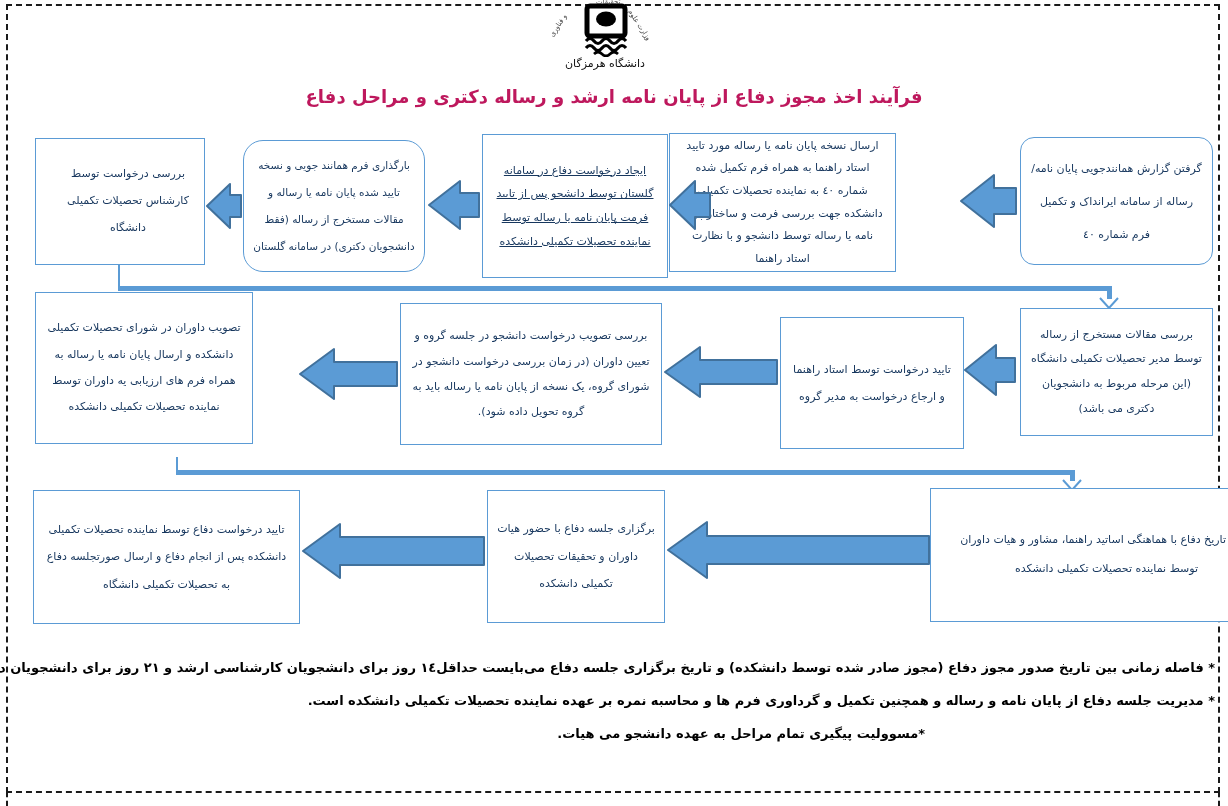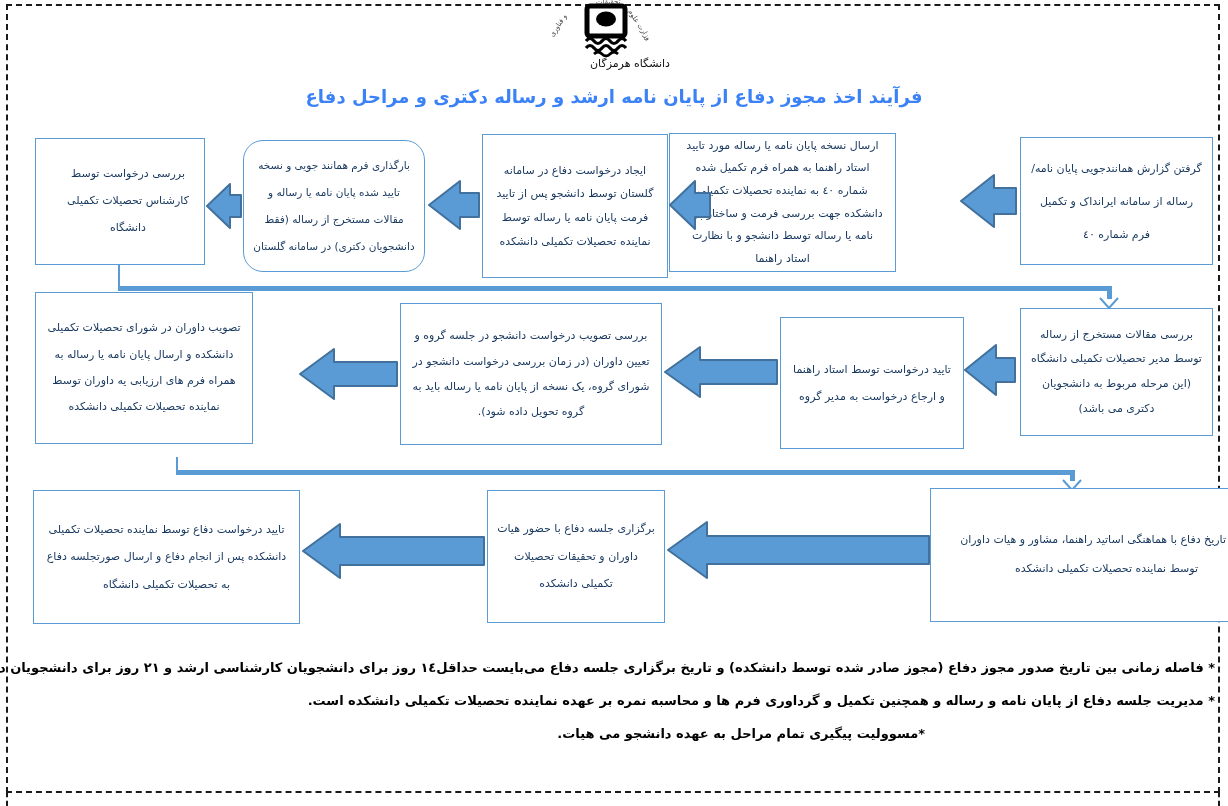--- a/index.html
+++ b/index.html
@@ -7,24 +7,24 @@
     width:1228px;height:806px;background:#ffffff;position:relative;overflow:hidden;
     font-family:"DejaVu Sans", sans-serif;
   }
   .frame{
     position:absolute;left:6px;top:4px;width:1214px;height:789px;
     border:2px dashed #1a1a1a;box-sizing:border-box;pointer-events:none;
   }
   .frame-tail{position:absolute;width:0;height:14px;border-left:2px dashed #1a1a1a;top:792px;}
   .title{
     position:absolute;left:0;top:86px;width:100%;text-align:center;direction:rtl;
-    font-weight:bold;font-size:18px;color:#3b82f6;letter-spacing:0;
+    font-weight:bold;font-size:18px;color:#be185d;letter-spacing:0;
   }
   .uni-caption{
-    position:absolute;left:540px;top:57px;width:130px;
+    position:absolute;left:540px;top:57px;width:130px;text-align:center;
     font-size:11px;color:#111;direction:rtl;
   }
   .arc{position:absolute;font-size:7px;color:#444;direction:rtl;white-space:nowrap;}
   .box{
     position:absolute;box-sizing:border-box;border:1.6px solid #5b9bd5;background:#fff;
     color:#17375e;font-size:11px;display:flex;align-items:center;justify-content:center;
     text-align:center;direction:rtl;padding:4px 9px;
   }
   .arrow{position:absolute;line-height:0;}
   .conn{position:absolute;background:#5b9bd5;}
@@ -48,33 +48,33 @@
   <path d="M4,45 q4,-5 8,0 t8,0 t8,0 t8,0 t8,0" fill="none" stroke="#000" stroke-width="3.2"></path>
   <path d="M12,51 q4,-4 8,0 t8,0 t8,0" fill="none" stroke="#000" stroke-width="2.6"></path>
 </svg>
 <span class="arc" style="left:633px;top:8px;transform:rotate(57deg);transform-origin:left top;">وزارت علوم</span>
 <span class="arc" style="left:596px;top:-2px;">تحقیقات</span>
 <span class="arc" style="left:548px;top:34px;transform:rotate(-57deg);transform-origin:left top;">و فناوری</span>
 <div class="uni-caption">دانشگاه هرمزگان</div>
 
 <div class="title">فرآیند اخذ مجوز دفاع از پایان نامه ارشد و رساله دکتری و مراحل دفاع</div>
 
-<div class="box" style="left:1020px;top:137px;width:193px;height:128px;line-height:3.0;">گرفتن گزارش همانندجویی  پایان نامه/ رساله از سامانه ایرانداک و تکمیل فرم شماره ٤٠</div>
+<div class="box" style="left:1020px;top:137px;width:193px;height:128px;line-height:3.0;border-radius:14px;">گرفتن گزارش همانندجویی  پایان نامه/ رساله از سامانه ایرانداک و تکمیل فرم شماره ٤٠</div>
 <div class="arrow" style="left:960px;top:172px;">
   <svg width="57" height="58" viewBox="0 0 57 58">
       <polygon points="1,29 34,3 34,16 56,16 56,42 34,42 34,55" fill="#5b9bd5" stroke="#41719c" stroke-width="2" stroke-linejoin="round"></polygon>
     </svg>
 </div>
 <div class="box" style="left:669px;top:133px;width:227px;height:139px;line-height:2.05;">ارسال نسخه پایان نامه یا رساله مورد تایید استاد راهنما به همراه فرم تکمیل شده شماره ٤٠ به نماینده تحصیلات تکمیلی دانشکده جهت بررسی فرمت و ساختار پایان نامه یا رساله توسط دانشجو و با نظارت استاد راهنما</div>
 <div class="arrow" style="left:669px;top:178px;">
   <svg width="42" height="54" viewBox="0 0 42 54">
       <polygon points="1,27 26,3 26,15 41,15 41,39 26,39 26,51" fill="#5b9bd5" stroke="#41719c" stroke-width="2" stroke-linejoin="round"></polygon>
     </svg>
 </div>
-<div class="box" style="left:482px;top:134px;width:186px;height:144px;line-height:2.15;">ایجاد درخواست دفاع در سامانه گلستان توسط دانشجو پس از تایید فرمت پایان نامه یا رساله توسط نماینده تحصیلات تکمیلی دانشکده</div>
+<div class="box" style="left:482px;top:134px;width:186px;height:144px;line-height:2.15;text-decoration:underline;">ایجاد درخواست دفاع در سامانه گلستان توسط دانشجو پس از تایید فرمت پایان نامه یا رساله توسط نماینده تحصیلات تکمیلی دانشکده</div>
 <div class="arrow" style="left:428px;top:178px;">
   <svg width="52" height="54" viewBox="0 0 52 54">
       <polygon points="1,27 32,3 32,15 51,15 51,39 32,39 32,51" fill="#5b9bd5" stroke="#41719c" stroke-width="2" stroke-linejoin="round"></polygon>
     </svg>
 </div>
 <div class="box" style="left:243px;top:140px;width:182px;height:132px;line-height:2.55;font-size:10.5px;border-radius:20px;">بارگذاری فرم همانند جویی و نسخه تایید شده پایان نامه یا رساله و مقالات مستخرج از رساله (فقط دانشجویان دکتری) در سامانه گلستان</div>
 <div class="arrow" style="left:206px;top:181px;">
   <svg width="36" height="50" viewBox="0 0 36 50">
       <polygon points="1,25 24,3 24,14 35,14 35,36 24,36 24,47" fill="#5b9bd5" stroke="#41719c" stroke-width="2" stroke-linejoin="round"></polygon>
     </svg>

